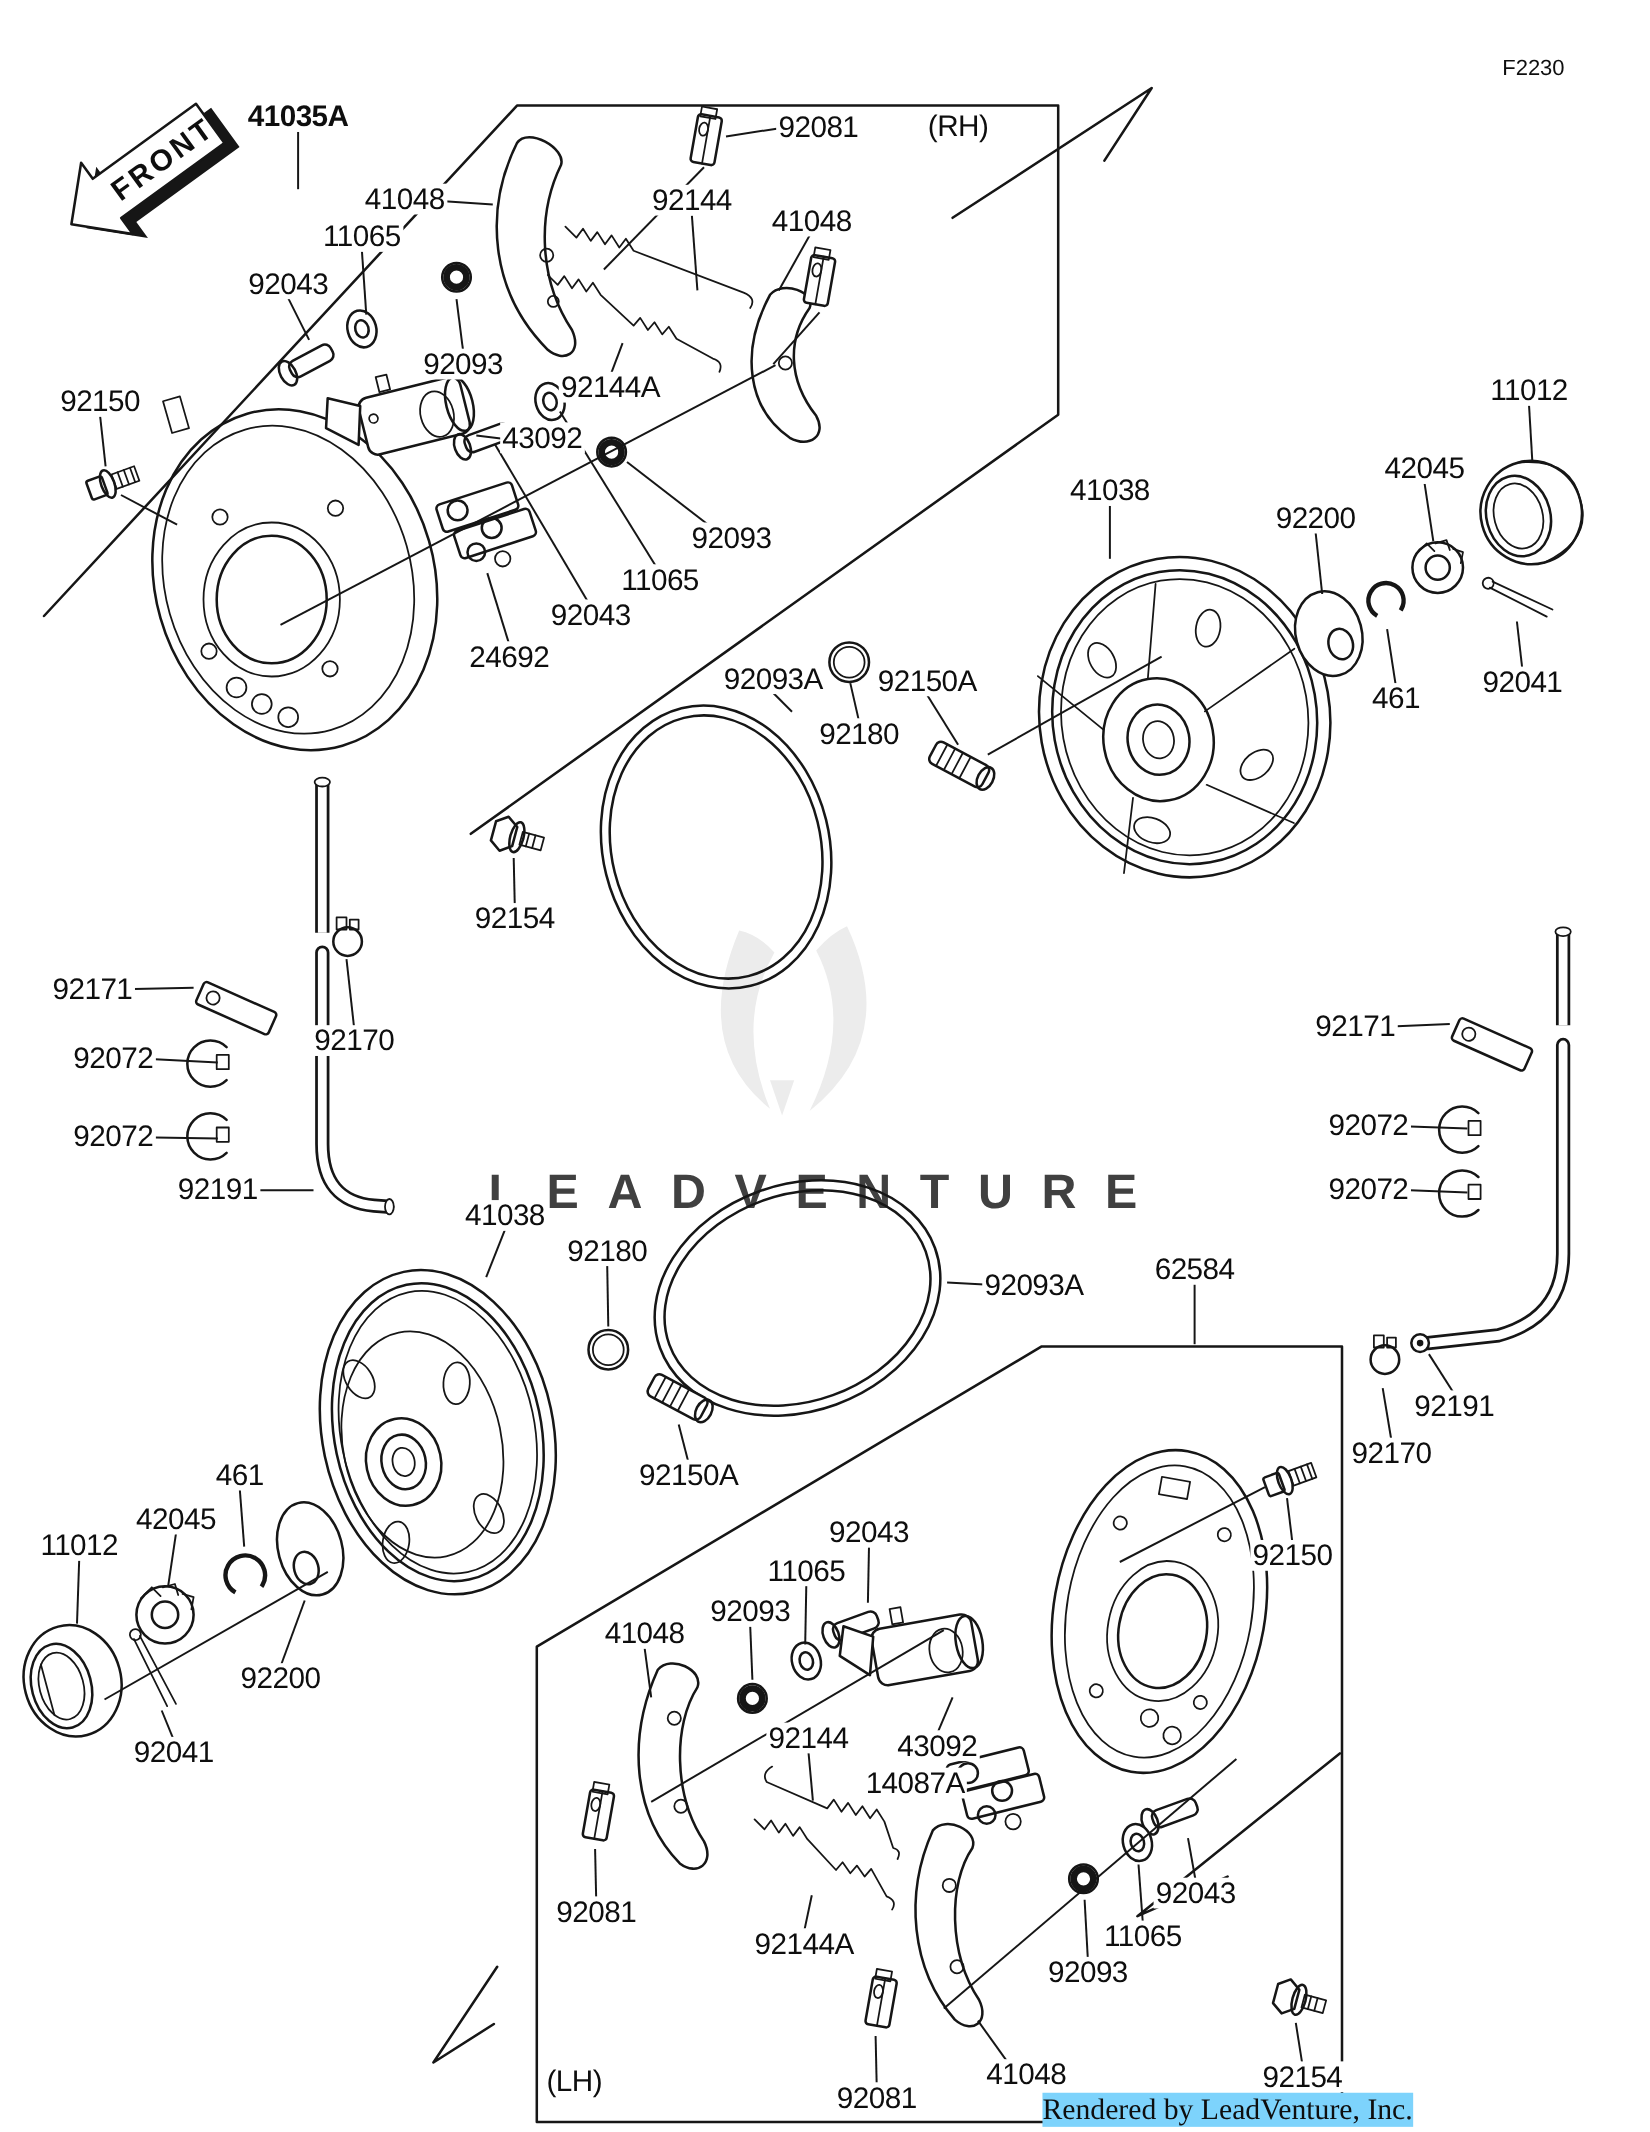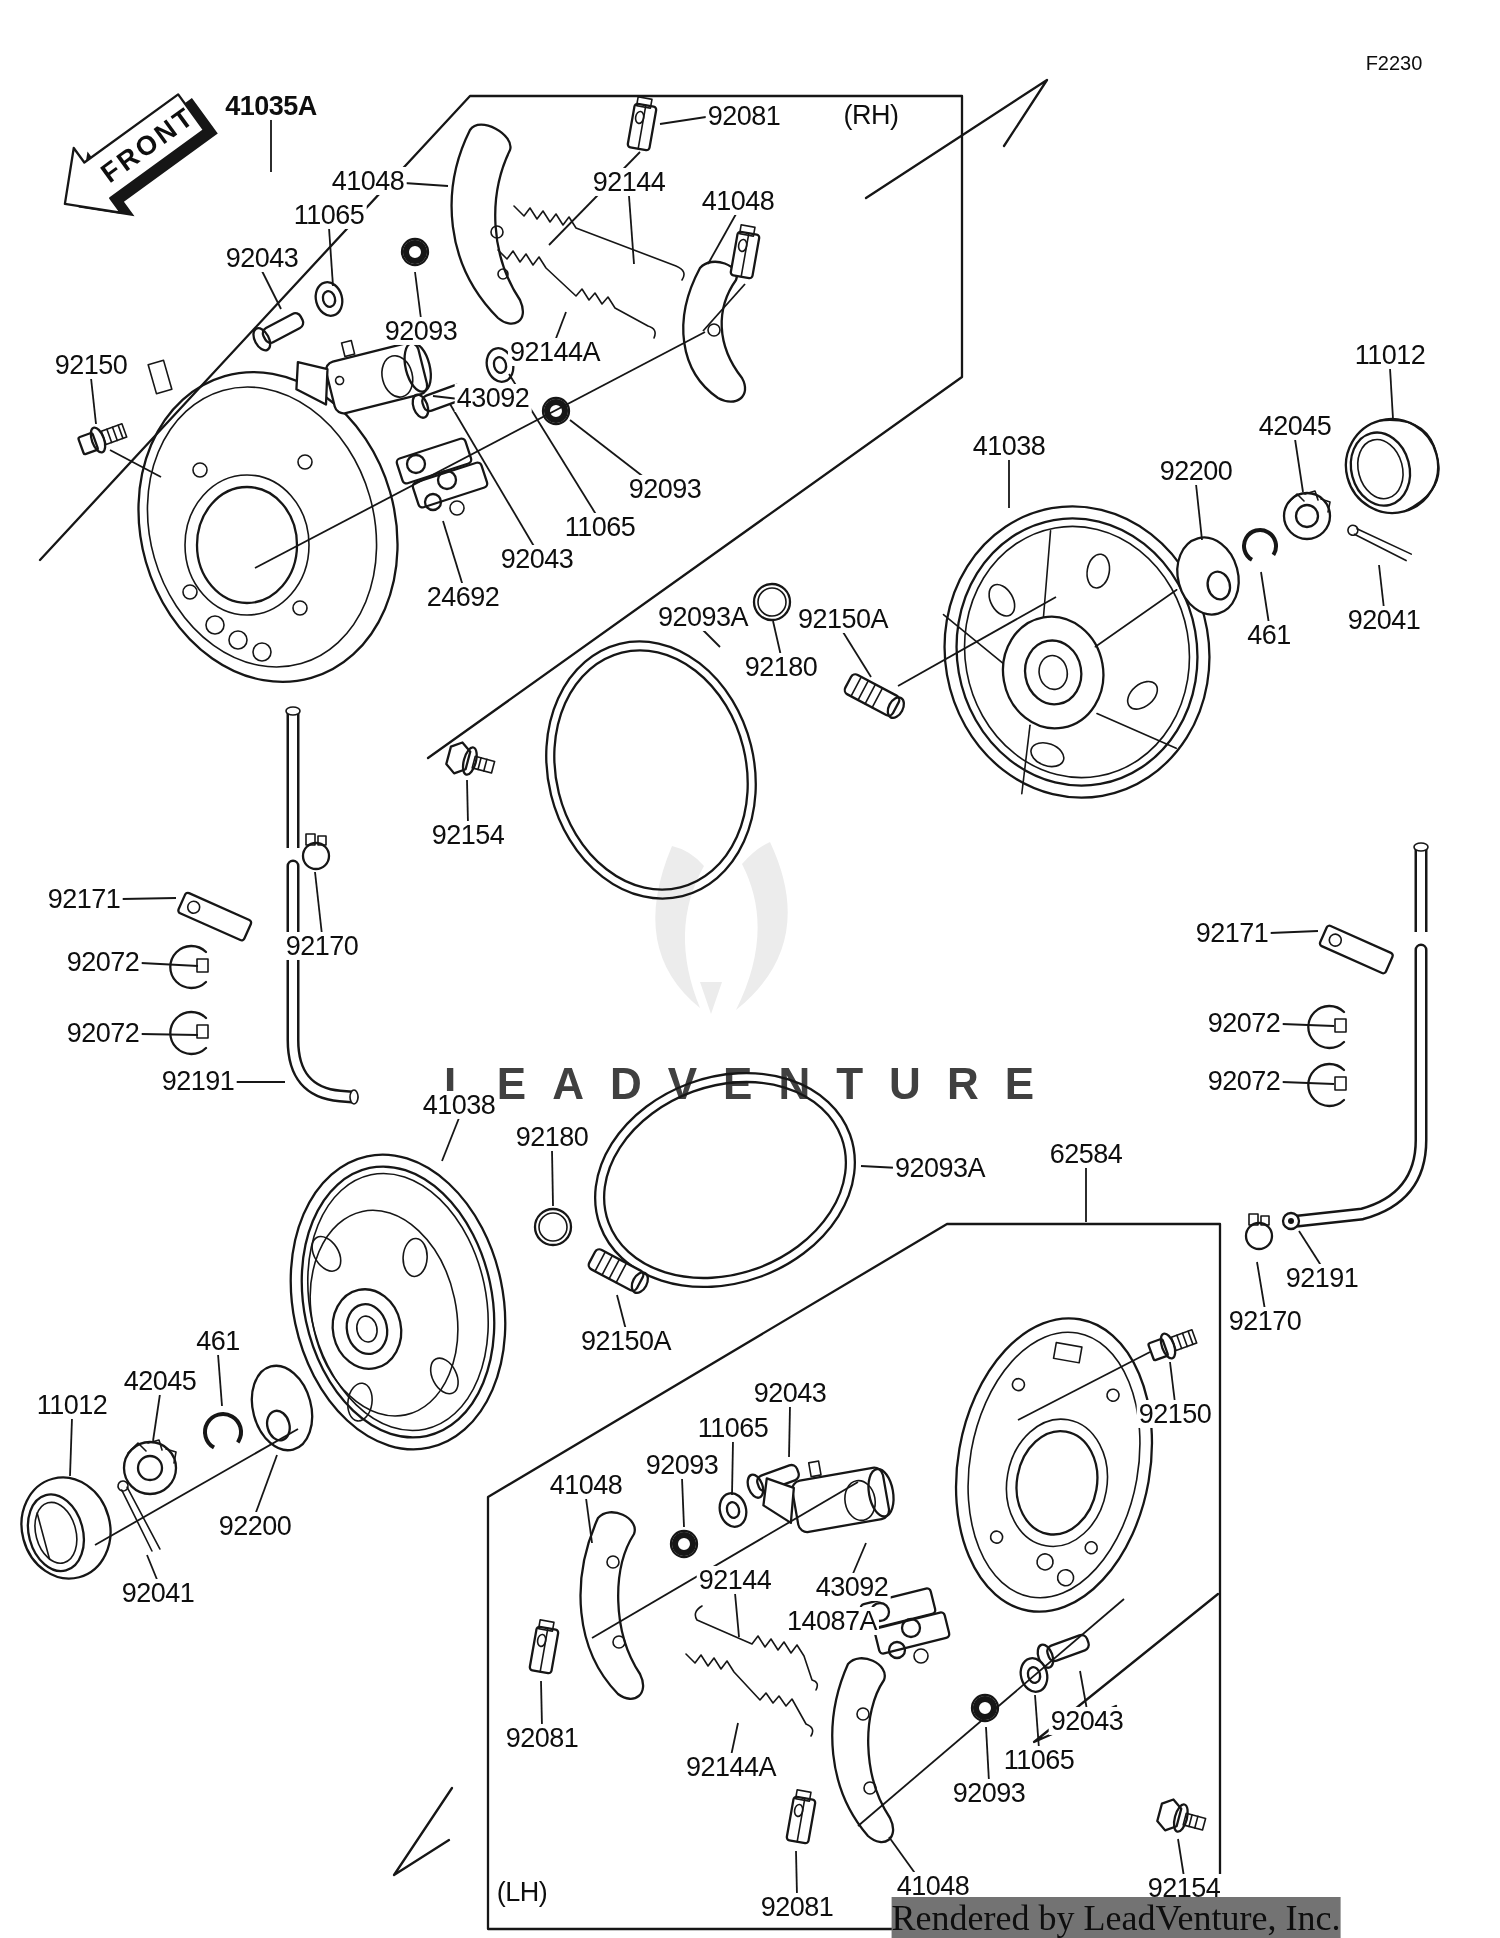--- a/index.html
+++ b/index.html
@@ -11,21 +11,21 @@
   svg .wht{fill:#ffffff;}
   svg .dark{fill:#161616;}
   svg .wm{stroke:none;}
   #labels-layer{position:absolute;left:0;top:0;width:100%;height:100%;}
   .part-label{position:absolute;transform:translate(-50%,-53%);font-size:27px;color:#0e0e0e;
               letter-spacing:-0.5px;white-space:nowrap;background:#ffffff;padding:0 2px;line-height:1.05;}
   #code{position:absolute;left:1394px;top:63px;transform:translate(-50%,-50%);font-size:20px;color:#0e0e0e;}
   #watermark-text{position:absolute;left:752px;top:1084px;transform:translate(-50%,-50%);
               font-size:44px;font-weight:bold;letter-spacing:26px;color:#404040;white-space:nowrap;}
   #rendered-by{position:absolute;left:1116px;top:1918px;transform:translate(-50%,-50%);
-              font-family:"Liberation Serif",serif;font-size:36px;color:#0e0e0e;white-space:nowrap;background:#737373;}
+              font-family:"Liberation Serif",serif;font-size:27px;color:#0e0e0e;white-space:nowrap;background:#7dd3fc;}
   .front-text{font-family:"Liberation Sans",sans-serif;font-size:27px;font-weight:bold;letter-spacing:3px;fill:#0e0e0e;}
 </style>
 </head>
 <body>
 
 <div id="stage">
 
   <svg id="wm-art" style="position:absolute;left:0;top:0;" width="1500" height="1938" viewBox="0 0 1500 1938">
     <path class="wm" fill="#ececec" d="M 672,846 Q 628,950 700,1008 Q 668,930 704,866 Q 690,850 672,846 Z"></path>
     <path class="wm" fill="#ececec" d="M 770,842 Q 818,944 736,1010 Q 776,930 742,864 Q 756,848 770,842 Z"></path>

